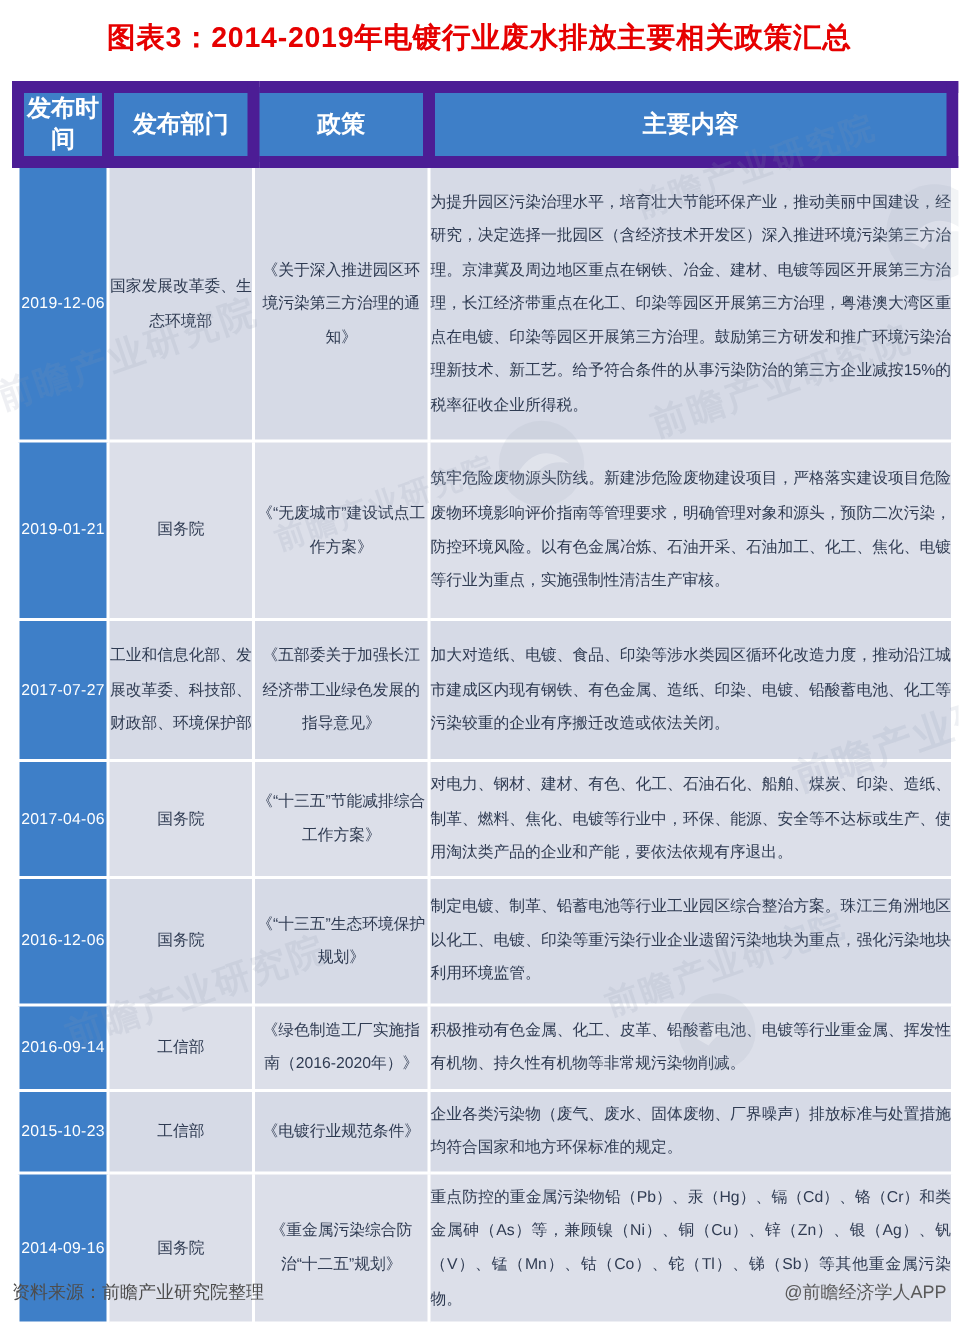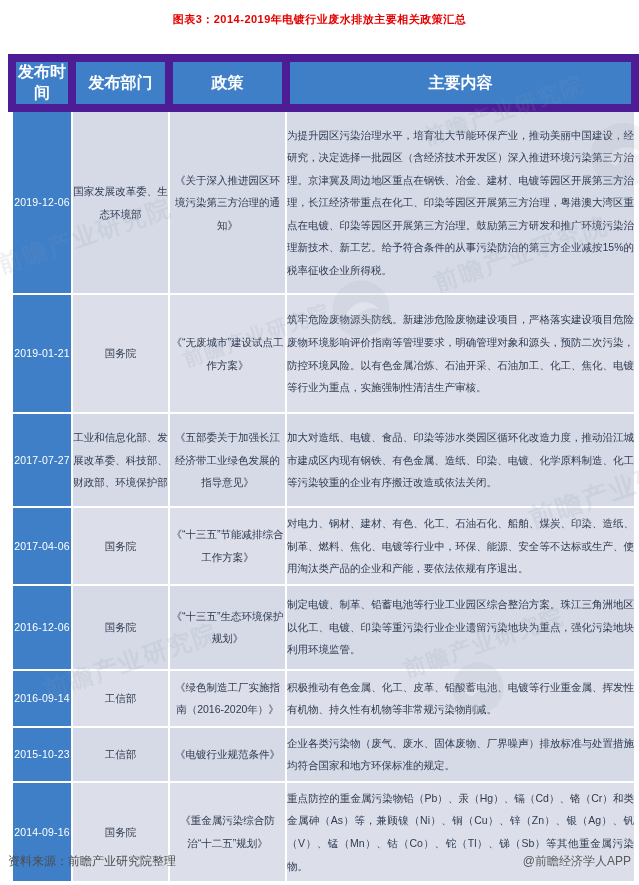--- a/index.html
+++ b/index.html
@@ -4,21 +4,21 @@
 <style>
   html,body{margin:0;padding:0;}
   body{
     width:639px;height:885px;position:relative;overflow:hidden;
     background:#ffffff;
     font-family:"Liberation Sans", sans-serif;
     -webkit-font-smoothing:antialiased;
   }
   .title{
     position:absolute;top:12px;left:0;width:639px;
-    text-align:center;color:#e60000;font-size:11px;font-weight:bold;
+    text-align:center;color:#e60000;font-size:19px;font-weight:bold;
     letter-spacing:0.5px;
   }
   table.policy{
     position:absolute;top:54px;left:8px;width:623px;
     border-collapse:collapse;table-layout:fixed;
     border:1px solid #6f9ccc;
   }
   col.c-date{width:60px;}
   col.c-dept{width:97px;}
   col.c-policy{width:117px;}
@@ -106,21 +106,21 @@
     <tr class="r2 alt">
       <td class="date">2019-01-21</td>
       <td class="dept">国务院</td>
       <td class="policy">《“无废城市”建设试点工作方案》</td>
       <td class="content">筑牢危险废物源头防线。新建涉危险废物建设项目，严格落实建设项目危险废物环境影响评价指南等管理要求，明确管理对象和源头，预防二次污染，防控环境风险。以有色金属冶炼、石油开采、石油加工、化工、焦化、电镀等行业为重点，实施强制性清洁生产审核。</td>
     </tr>
     <tr class="r3">
       <td class="date">2017-07-27</td>
       <td class="dept">工业和信息化部、发展改革委、科技部、财政部、环境保护部</td>
       <td class="policy">《五部委关于加强长江经济带工业绿色发展的指导意见》</td>
-      <td class="content">加大对造纸、电镀、食品、印染等涉水类园区循环化改造力度，推动沿江城市建成区内现有钢铁、有色金属、造纸、印染、电镀、化学原料制造、化工等污染较重的企业有序搬迁改造或依法关闭。</td>
+      <td class="content">加大对造纸、电镀、食品、印染等涉水类园区循环化改造力度，推动沿江城市建成区内现有钢铁、有色金属、造纸、印染、电镀、铅酸蓄电池、化工等污染较重的企业有序搬迁改造或依法关闭。</td>
     </tr>
     <tr class="r4 alt">
       <td class="date">2017-04-06</td>
       <td class="dept">国务院</td>
       <td class="policy">《“十三五”节能减排综合工作方案》</td>
       <td class="content">对电力、钢材、建材、有色、化工、石油石化、船舶、煤炭、印染、造纸、制革、燃料、焦化、电镀等行业中，环保、能源、安全等不达标或生产、使用淘汰类产品的企业和产能，要依法依规有序退出。</td>
     </tr>
     <tr class="r5">
       <td class="date">2016-12-06</td>
       <td class="dept">国务院</td>

